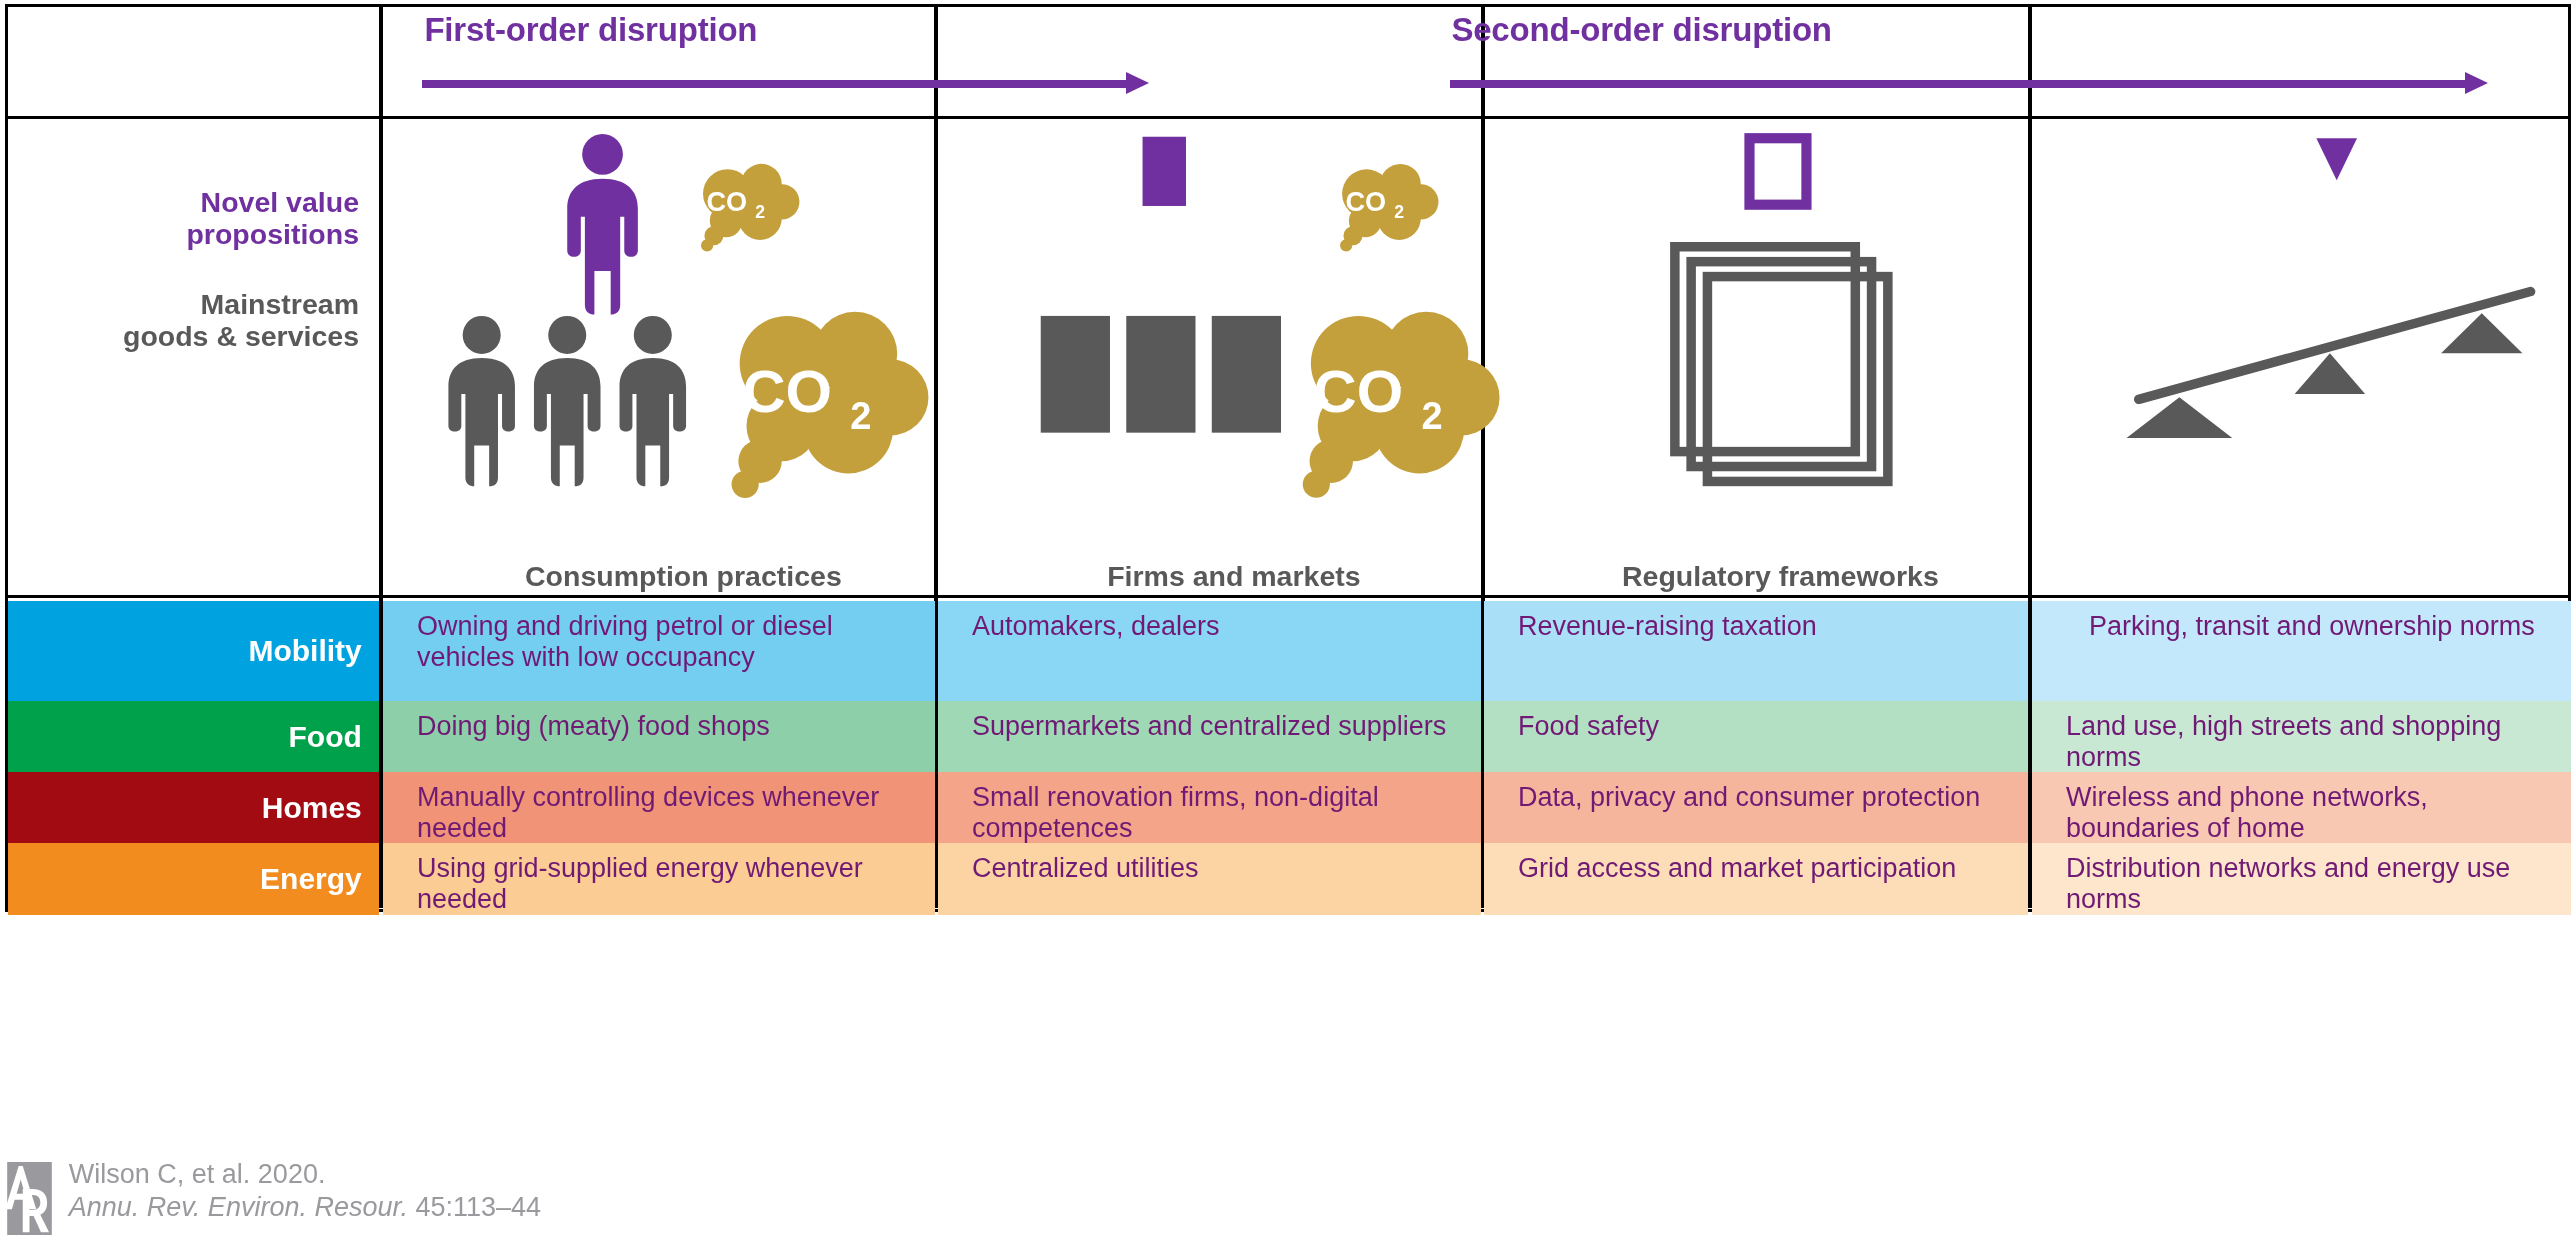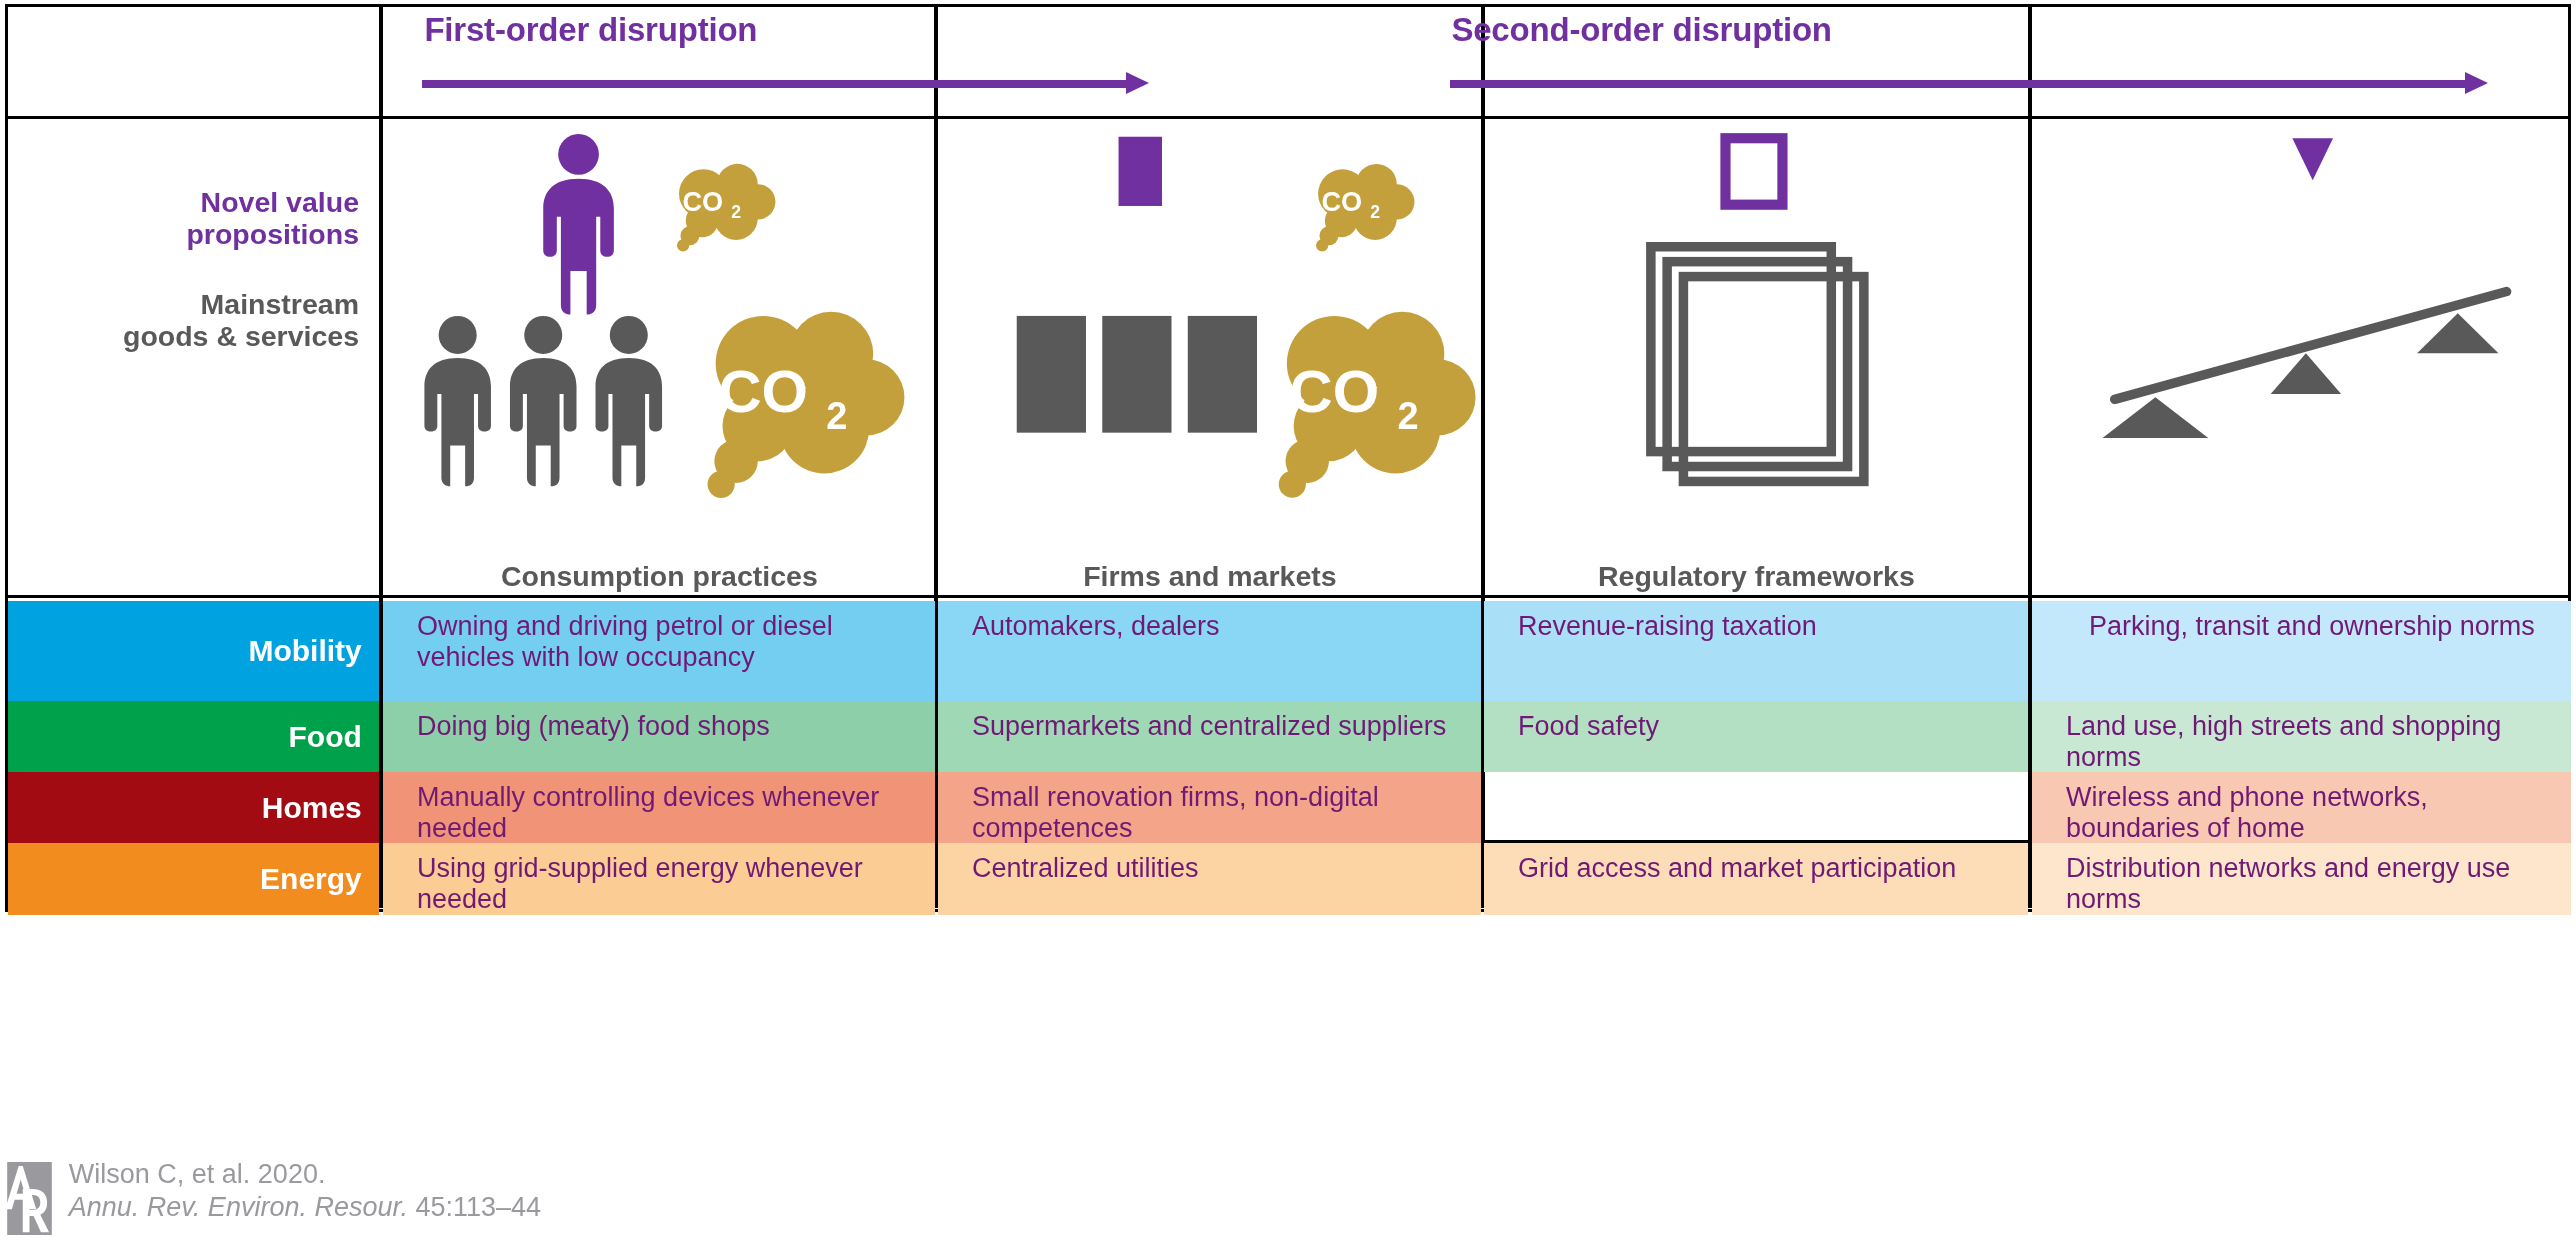--- a/index.html
+++ b/index.html
@@ -66,21 +66,21 @@
     position:absolute; right:20.4px; top:68px;
     width:271px; text-align:right;
     font-size:28.5px; font-weight:bold; color:#7030A0; line-height:1.12;
   }
   .axislabels .ms{
     position:absolute; right:20.4px; top:170px;
     width:292px; text-align:right;
     font-size:28.5px; font-weight:bold; color:#595959; line-height:1.12;
   }
 
-  .iconcell{ position:absolute; top:0; height:482px; }
+  .iconcell{ position:absolute; top:0; height:482px;margin-left:24px; }
   .iconcell .colcap{
     position:absolute; left:0; bottom:8.1px; width:100%;
     text-align:center; font-size:28.5px; font-weight:bold; color:#595959;
     white-space:nowrap;
   }
   .iconart{ position:absolute; left:0; top:0; width:100%; height:421px; }
 
   
   .band-rows{ position:absolute; left:0; top:594px; width:100%; height:310px;padding-left:41px; }
   .drow{ position:absolute; left:0; width:100%; }
@@ -324,20 +324,23 @@
       <div class="drow" style="top:171px; height:71px;">
         <div class="rowlabel" style="background:#A30B12;">
           <span>Homes</span>
         </div>
         <div class="dcell" style="left:375px; width:552px; background:#F09377;">
           <span>Manually controlling devices whenever needed</span>
         </div>
         <div class="dcell" style="left:930px; width:543px; background:#F3A489;">
           <span>Small renovation firms, non-digital competences</span>
         </div>
+        <div class="dcell" style="left:1476px; width:544px; background:#F5B59D;">
+          <span>Data, privacy and consumer protection</span>
+        </div>
         <div class="dcell" style="left:2024px; width:539px; background:#F8C8B3;">
           <span>Wireless and phone networks, boundaries of home</span>
         </div>
       </div>
 
       <div class="drow" style="top:242px; height:72px;">
         <div class="rowlabel" style="background:#F28C1E;">
           <span>Energy</span>
         </div>
         <div class="dcell" style="left:375px; width:552px; background:#FBCC93;">

